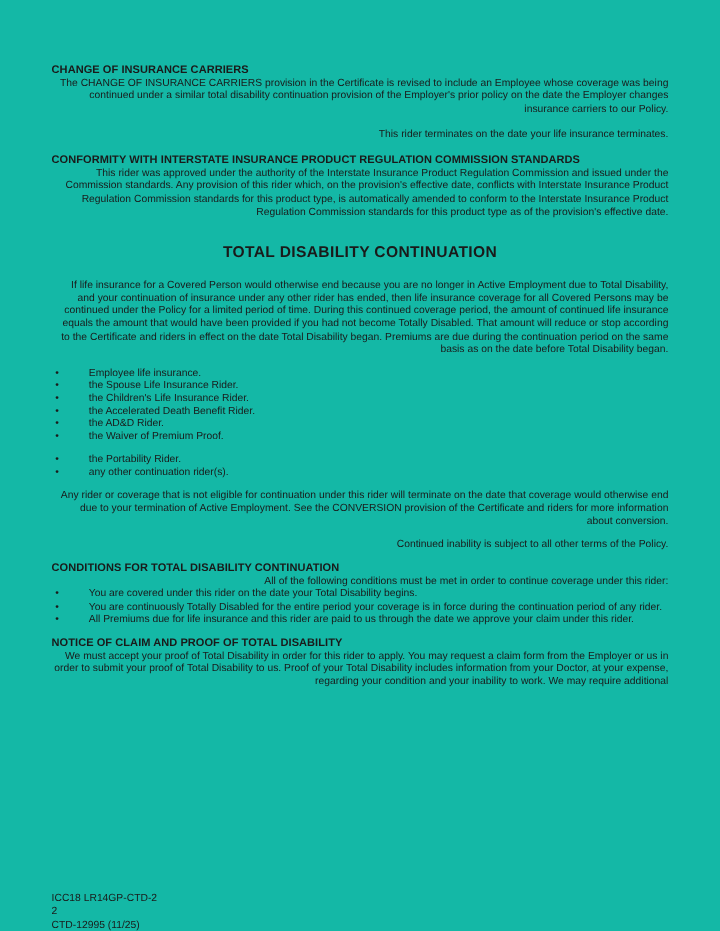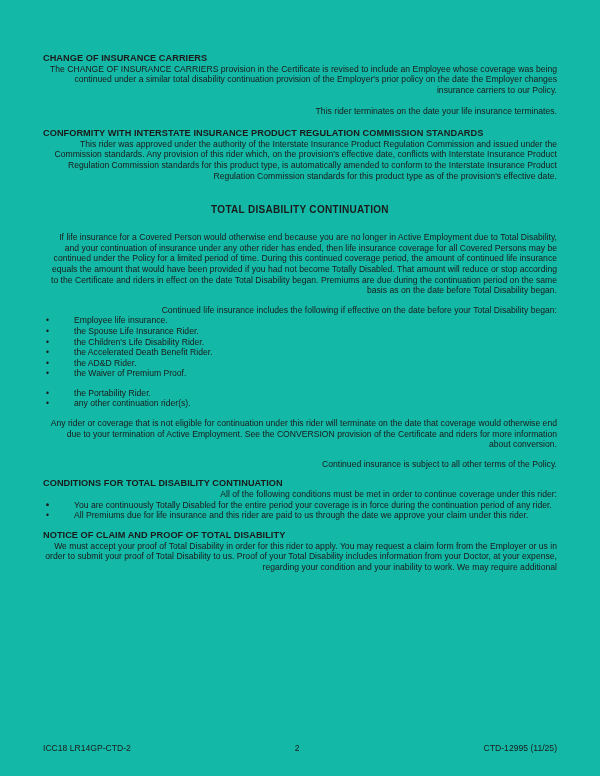--- a/index.html
+++ b/index.html
@@ -42,21 +42,21 @@
     margin: 0;
     padding: 0;
     text-align: right;
     letter-spacing: 0.01px;
   }
   .gap-sm { height: 9px; }
   .gap-md { height: 11px; }
   .gap-lg { height: 16px; }
   .gap-xl { height: 22px; }
   h1.doc-title {
-    font-size: 10px;
+    font-size: 13px;
     line-height: 13px;
     font-weight: bold;
     text-align: center;
     margin: 0;
     padding: 0;
     letter-spacing: 0.3px;
   }
   ul.bullet-list {
     margin: 0;
     padding: 0;
@@ -75,21 +75,21 @@
     top: 0;
     font-size: 8.6px;
     line-height: 10.6px;
   }
   .footer {
     position: absolute;
     left: 43px;
     top: 743px;
     width: 514px;
     display: flex;
-    flex-direction: row;
+    flex-direction: column;
     align-items: baseline;
     font-size: 8.6px;
     line-height: 11px;
   }
   .footer-left { flex: 0 0 auto; }
   .footer-center {
     flex: 1 1 auto;
     text-align: center;
     margin-left: -20px;
   }
@@ -116,34 +116,33 @@
     <div class="gap-xl"></div>
 
     <h1 class="doc-title">TOTAL DISABILITY CONTINUATION</h1>
 
     <div class="gap-lg"></div>
 
     <p class="body-text">If life insurance for a Covered Person would otherwise end because you are no longer in Active Employment due to Total Disability, and your continuation of insurance under any other rider has ended, then life insurance coverage for all Covered Persons may be continued under the Policy for a limited period of time.  During this continued coverage period, the amount of continued life insurance equals the amount that would have been provided if you had not become Totally Disabled.  That amount will reduce or stop according to the Certificate and riders in effect on the date Total Disability began.  Premiums are due during the continuation period on the same basis as on the date before Total Disability began.</p>
 
     <div class="gap-sm"></div>
 
-    <p class="body-text">Continued life insurance includes the following if effective on the date before your Total Disability began:</p>
 
     <ul class="bullet-list">
       <li>
         <span class="bullet-dot">•</span>
         <span>Employee life insurance.</span>
       </li>
       <li>
         <span class="bullet-dot">•</span>
         <span>the Spouse Life Insurance Rider.</span>
       </li>
       <li>
         <span class="bullet-dot">•</span>
-        <span>the Children's Life Disability Rider.</span>
+        <span>the Children's Life Insurance Rider.</span>
       </li>
       <li>
         <span class="bullet-dot">•</span>
         <span>the Accelerated Death Benefit Rider.</span>
       </li>
       <li>
         <span class="bullet-dot">•</span>
         <span>the AD&amp;D Rider.</span>
       </li>
       <li>
@@ -165,30 +164,31 @@
         <span>any other continuation rider(s).</span>
       </li>
     </ul>
 
     <div class="gap-sm"></div>
 
     <p class="body-text">Any rider or coverage that is not eligible for continuation under this rider will terminate on the date that coverage would otherwise end due to your termination of Active Employment.  See the CONVERSION provision of the Certificate and riders for more information about conversion.</p>
 
     <div class="gap-sm"></div>
 
-    <p class="body-text">Continued insurance is subject to all other terms of the Policy.</p>
+    <p class="body-text">Continued inability is subject to all other terms of the Policy.</p>
 
     <div class="gap-sm"></div>
 
     <h2 class="section-heading">CONDITIONS FOR TOTAL DISABILITY CONTINUATION</h2>
     <p class="body-text">All of the following conditions must be met in order to continue coverage under this rider:</p>
 
     <ul class="bullet-list">
       <li>
         <span class="bullet-dot">•</span>
+        <span>You are covered under this rider on the date your Total Disability begins.</span>
       </li>
       <li>
         <span class="bullet-dot">•</span>
         <span>You are continuously Totally Disabled for the entire period your coverage is in force during the continuation period of any rider.</span>
       </li>
       <li>
         <span class="bullet-dot">•</span>
         <span>All Premiums due for life insurance and this rider are paid to us through the date we approve your claim under this rider.</span>
       </li>
     </ul>

